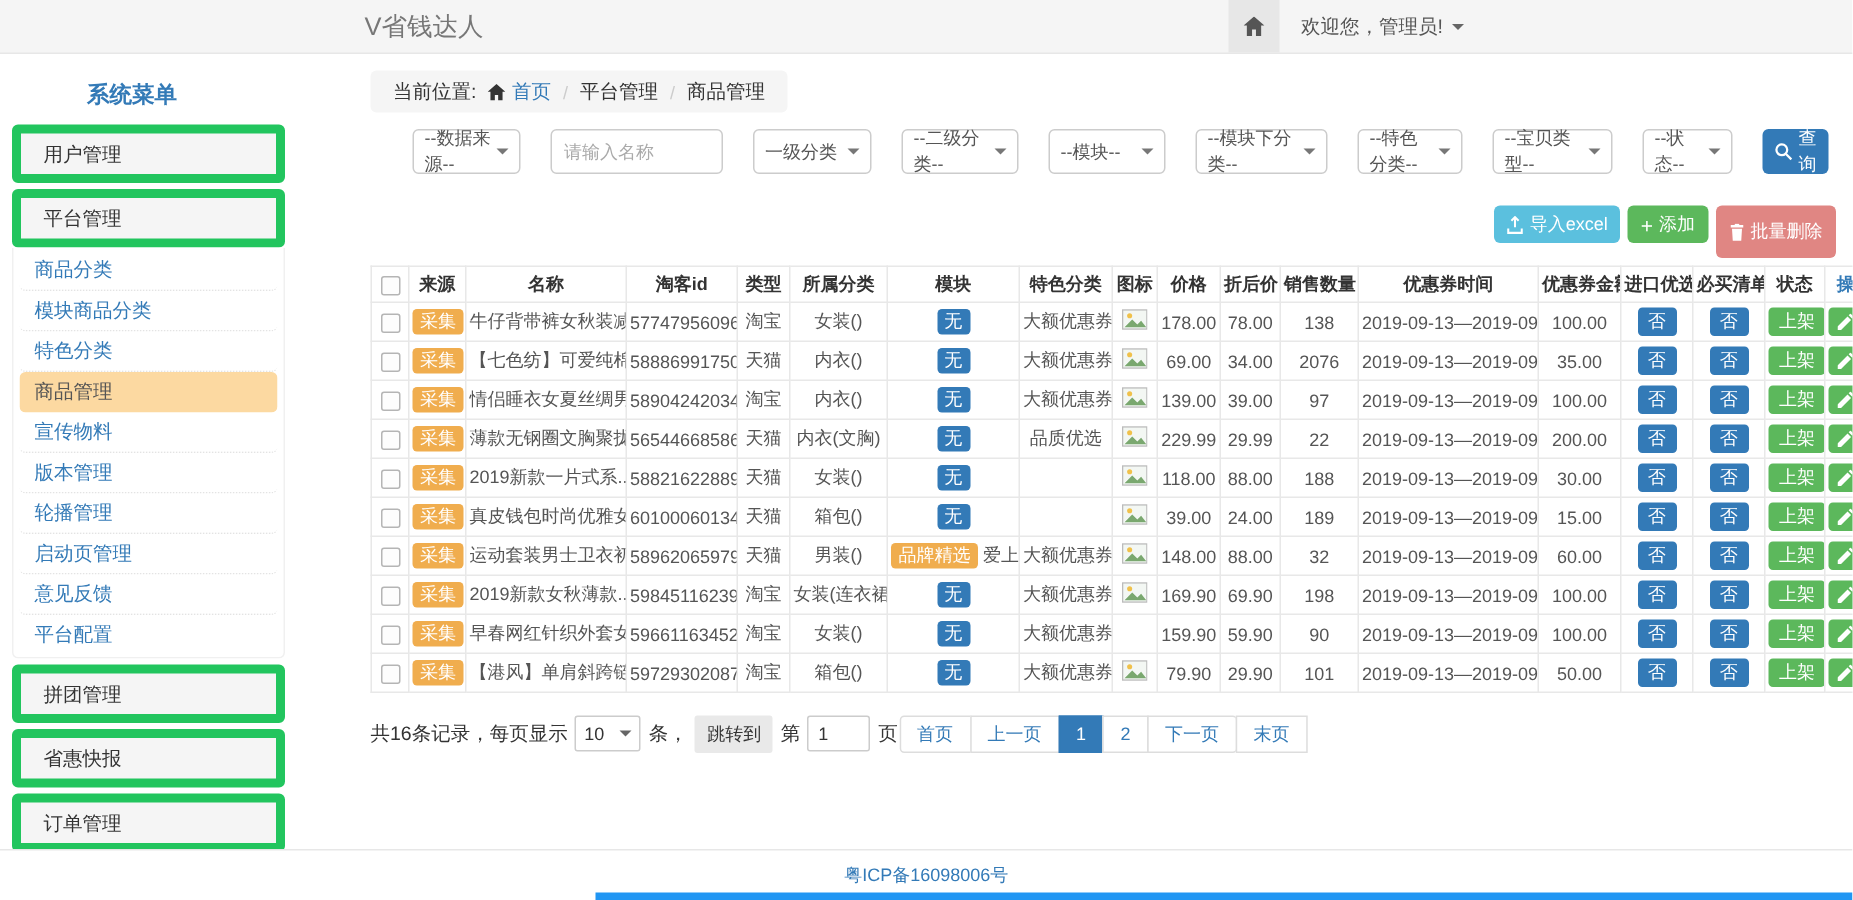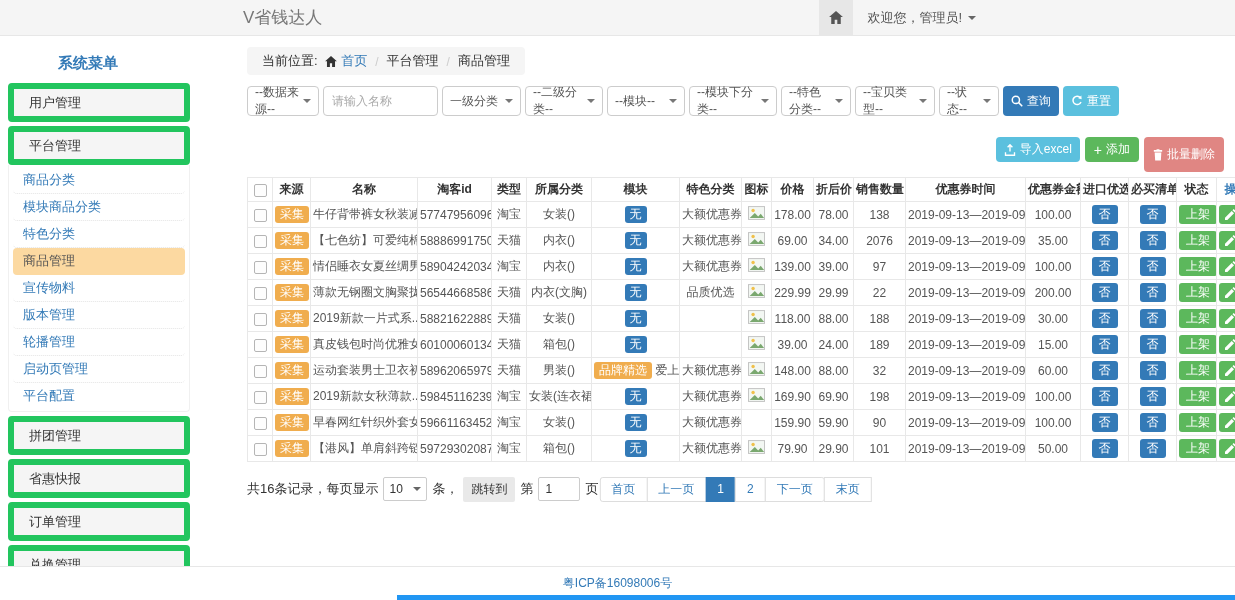--- a/index.html
+++ b/index.html
@@ -25,21 +25,21 @@
   .submenu { background:#fff; border:1px solid #f0f0f0; border-top:none; border-radius:0 0 4px 4px; padding:2px 4px; margin-bottom:4px; margin-top:-4px; }
   .submenu-item { color:#337ab7; font-size:13px; padding:6px 10px; border-bottom:1px dotted #e3e3e3; cursor:pointer; line-height:14px; border-radius:4px; }
   .submenu-item:last-of-type { border-bottom:none; }
   .submenu-item.active { background:#fcd9a1; color:#555; border-bottom-color:transparent; }
   
   .main { flex:1; margin:11px 11px 0 25px; min-width:0;padding-left:32px; }
   .breadcrumb { display:inline-flex; align-items:center; background:#f5f5f5; border-radius:4px; padding:5px 15px; font-size:13px; color:#333; }
   .breadcrumb .home-link { color:#337ab7; cursor:pointer; margin-left:4px; }
   .sep::before { content:"/"; color:#ccc; padding:0 8px; font-size:12px; }
   
-  .filters { display:flex; align-items:flex-start; margin-top:11px; gap:4px; }
+  .filters { display:flex; align-items:flex-start; margin-top:11px; gap:20px;margin-left:28px; }
   .fsel { border:1px solid #ccc; border-radius:4px; height:30px; background:#fff; display:flex; align-items:center; justify-content:space-between; padding:0 7px; font-size:12px; color:#555; cursor:pointer; flex:none; }
   .fsel-source { width:72px; }
   .filters > .fsel:nth-child(3){ width:79px; }
   .filters > .fsel:nth-child(4){ width:78px; }
   .filters > .fsel:nth-child(5){ width:78px; }
   .filters > .fsel:nth-child(6){ width:88px; }
   .filters > .fsel:nth-child(7){ width:70px; }
   .filters > .fsel:nth-child(8){ width:80px; }
   .filters > .fsel:nth-child(9){ width:60px; }
   .fsel .caret { border-top-color:#777; margin-left:4px; }
@@ -114,20 +114,21 @@
     <div class="menu-group">平台管理</div>
     <div class="submenu">
       <div class="submenu-item">商品分类</div>
         <div class="submenu-item">模块商品分类</div>
         <div class="submenu-item">特色分类</div>
         <div class="submenu-item active">商品管理</div>
         <div class="submenu-item">宣传物料</div>
         <div class="submenu-item">版本管理</div>
         <div class="submenu-item">轮播管理</div>
         <div class="submenu-item">启动页管理</div>
+        <div class="submenu-item">意见反馈</div>
         <div class="submenu-item">平台配置</div>
     </div>
     <div>
       <div class="menu-group">拼团管理</div>
         <div class="menu-group">省惠快报</div>
         <div class="menu-group">订单管理</div>
         <div class="menu-group">兑换管理</div>
         <div class="menu-group">统计管理</div>
     </div>
   </aside>

